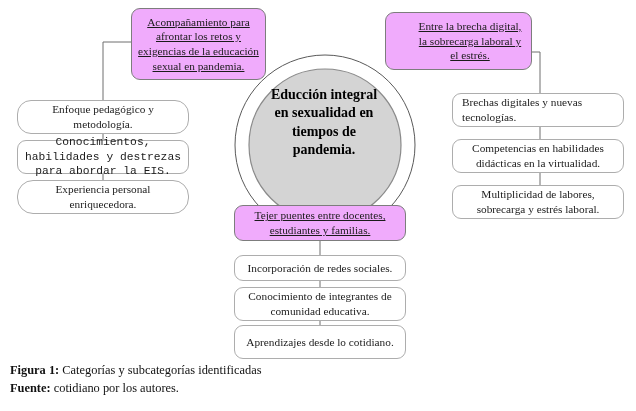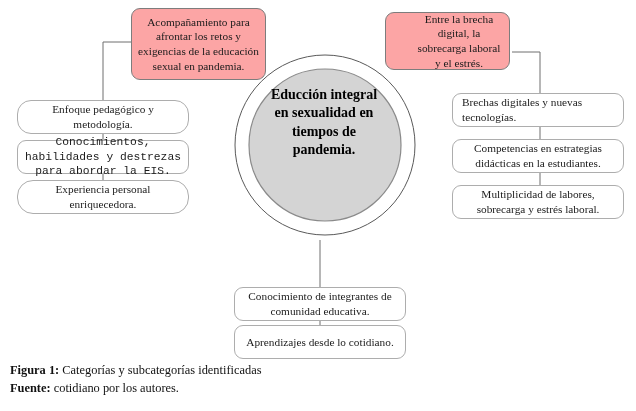--- a/index.html
+++ b/index.html
@@ -41,22 +41,23 @@
     font-size: 11.3px;
     line-height: 1.30;
     color: #1b1b1b;
     padding: 2px 5px;
   }
   .node.plain {
     background: #ffffff;
     border-color: #adadad;
   }
   .node.shaded {
-    background: #fca5a5;
+    background: #f0abfc;
     border-color: #7d7d7d;
+    text-decoration: underline;
   }
   .node.leftalign {
     justify-content: flex-start;
     text-align: left;
     padding-left: 9px;
   }
   .node-text { display: block; width: 100%; }
 
   
   #center-label {
@@ -110,45 +111,51 @@
     <span>Educción integral</span><br>
     <span>en sexualidad en</span><br>
     <span>tiempos de</span><br>
     <span>pandemia.</span>
   </div>
 
   <div class="node shaded" style="left:131px; top:8px; width:135px; height:72px;">
     <span class="node-text">Acompañamiento para afrontar los retos y exigencias de la educación sexual en pandemia.</span>
   </div>
 
-  <div class="node shaded" style="left:385px; top:12px; width:125px; height:58px;padding-left:28px;">
+  <div class="node shaded" style="left:385px; top:12px; width:147px; height:58px;padding-left:28px;">
     <span class="node-text">Entre la brecha digital, la sobrecarga laboral y el estrés.</span>
   </div>
 
+  <div class="node shaded" style="left:234px; top:205px; width:172px; height:36px;">
+    <span class="node-text">Tejer puentes entre docentes, estudiantes y familias.</span>
+  </div>
 
   <div class="node plain" style="left:17px; top:100px; width:172px; height:34px;border-radius:14px;">
     <span class="node-text">Enfoque pedagógico y metodología.</span>
   </div>
   <div class="node plain" style="left:17px; top:140px; width:172px; height:34px;font-family:Liberation Mono, monospace;">
     <span class="node-text">Conocimientos, habilidades y destrezas para abordar la EIS.</span>
   </div>
   <div class="node plain" style="left:17px; top:180px; width:172px; height:34px;border-radius:16px;">
     <span class="node-text">Experiencia personal enriquecedora.</span>
   </div>
 
   <div class="node plain leftalign" style="left:452px; top:93px; width:172px; height:34px;align-items:center;">
     <span class="node-text" style="text-align:left;">Brechas digitales y nuevas tecnologías.</span>
   </div>
   <div class="node plain" style="left:452px; top:139px; width:172px; height:34px;">
-    <span class="node-text">Competencias en estrategias didácticas en la estudiantes.</span>
+    <span class="node-text">Competencias en habilidades didácticas en la virtualidad.</span>
   </div>
   <div class="node plain" style="left:452px; top:185px; width:172px; height:34px;">
     <span class="node-text">Multiplicidad de labores, sobrecarga y estrés laboral.</span>
   </div>
 
+  <div class="node plain" style="left:234px; top:255px; width:172px; height:26px;">
+    <span class="node-text">Incorporación de redes sociales.</span>
+  </div>
   <div class="node plain" style="left:234px; top:287px; width:172px; height:34px;">
     <span class="node-text">Conocimiento de integrantes de comunidad educativa.</span>
   </div>
   <div class="node plain" style="left:234px; top:325px; width:172px; height:34px;">
     <span class="node-text">Aprendizajes desde lo cotidiano.</span>
   </div>
 
   <div id="caption">
     <span class="cap-line">
       <span class="cap-label">Figura 1:</span><span> Categorías y subcategorías identificadas</span>

